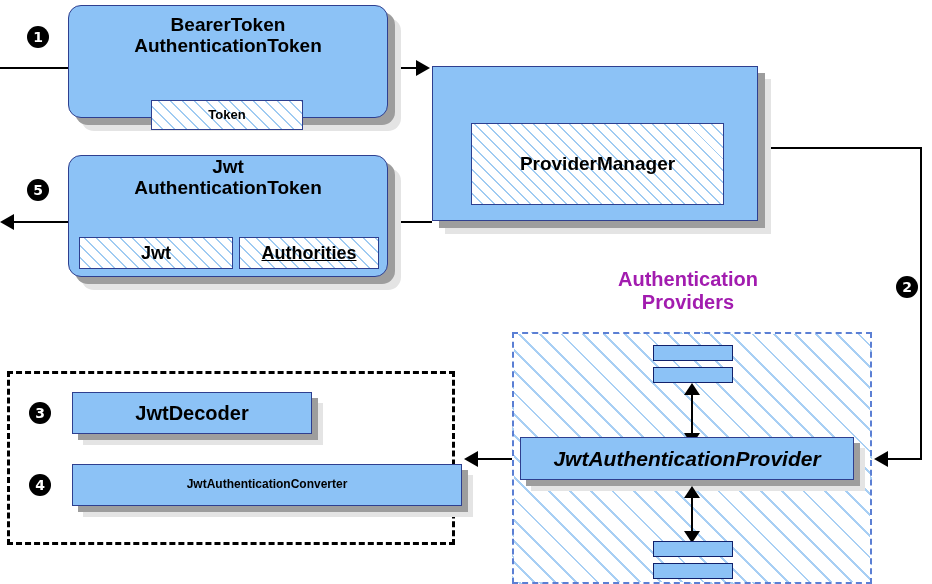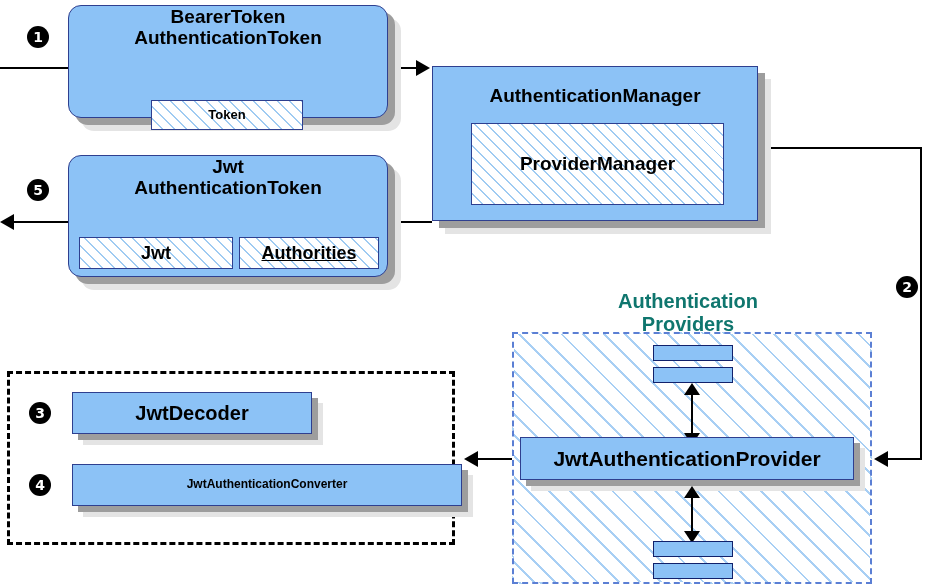--- a/index.html
+++ b/index.html
@@ -55,21 +55,21 @@
         #a8cff4 15px);
     box-sizing:border-box;
   }
   .dash-black{
     border:3px dashed #000000;
     background:transparent;
     box-sizing:border-box;
   }
 
   
-  .label{position:absolute;font-weight:bold;color:#0f766e;text-align:center;line-height:1.15;margin-top:22px;}
+  .label{position:absolute;font-weight:bold;color:#a21caf;text-align:center;line-height:1.15;}
 
   
   .badge{
     position:absolute;width:22px;height:22px;border-radius:50%;
     background:#000;color:#fff;
     display:flex;align-items:center;justify-content:center;
     font-family:"DejaVu Sans",sans-serif;
     font-size:14px;font-weight:bold;line-height:1;
     box-sizing:border-box;
   }
@@ -102,21 +102,21 @@
   <div class="arrowhead ah-left" style="left:874px;top:451px;"></div>
 
   <div class="seg h" style="left:478px;top:458px;width:42px;"></div>
   <div class="arrowhead ah-left" style="left:464px;top:451px;"></div>
 
   <div class="seg h" style="left:388px;top:221px;width:44px;"></div>
 
   <div class="seg h" style="left:14px;top:221px;width:54px;"></div>
   <div class="arrowhead ah-left" style="left:0px;top:214px;"></div>
 
-  <div class="node blue rounded shadow-dbl" style="left:68px;top:5px;width:320px;height:113px;flex-direction:column;justify-content:flex-start;font-size:19px;">
+  <div class="node blue rounded shadow-dbl" style="left:68px;top:5px;width:320px;height:113px;flex-direction:column;justify-content:flex-start;padding-top:8px;font-size:19px;">
     <div style="font-size:19px;">
       <span>BearerToken</span><br>
       <span>AuthenticationToken</span>
     </div>
     <div class="hatch-white" style="position:absolute;left:82px;top:94px;width:152px;height:30px;font-size:13px;">
       <span>Token</span>
     </div>
   </div>
   <div class="badge" style="left:27px;top:26px;">
     <span>1</span>
@@ -132,21 +132,20 @@
     </div>
     <div class="hatch-white" style="position:absolute;left:170px;top:81px;width:140px;height:32px;font-size:18px;text-decoration:underline;">
       <span>Authorities</span>
     </div>
   </div>
   <div class="badge" style="left:27px;top:179px;">
     <span>5</span>
   </div>
 
   <div class="node blue shadow-dbl" style="left:432px;top:66px;width:326px;height:155px;flex-direction:column;justify-content:flex-start;padding-top:18px;font-size:19px;">
-    <div style="font-size:19px;">AuthenticationManager</div>
     <div class="hatch-white" style="position:absolute;left:38px;top:56px;width:253px;height:82px;font-size:19px;">
       <span>ProviderManager</span>
     </div>
   </div>
 
   <div class="badge" style="left:896px;top:276px;">
     <span>2</span>
   </div>
 
   <div class="label" style="left:578px;top:268px;width:220px;font-size:20px;">
@@ -156,21 +155,21 @@
 
   <div class="node dash-blue" style="left:512px;top:332px;width:360px;height:252px;"></div>
 
   <div class="small-bar" style="left:653px;top:345px;width:80px;height:16px;"></div>
   <div class="small-bar" style="left:653px;top:367px;width:80px;height:16px;"></div>
 
   <div class="seg v" style="left:691px;top:393px;height:42px;"></div>
   <div class="arrowhead ah-up" style="left:684px;top:383px;"></div>
   <div class="arrowhead ah-down" style="left:684px;top:433px;"></div>
 
-  <div class="node blue shadow-dbl-sm" style="left:520px;top:437px;width:334px;height:43px;font-size:21px;">
+  <div class="node blue shadow-dbl-sm" style="left:520px;top:437px;width:334px;height:43px;font-size:21px;font-style:italic;">
     <span>JwtAuthenticationProvider</span>
   </div>
 
   <div class="seg v" style="left:691px;top:495px;height:38px;"></div>
   <div class="arrowhead ah-up" style="left:684px;top:486px;"></div>
   <div class="arrowhead ah-down" style="left:684px;top:531px;"></div>
 
   <div class="small-bar" style="left:653px;top:541px;width:80px;height:16px;"></div>
   <div class="small-bar" style="left:653px;top:563px;width:80px;height:16px;"></div>
 

